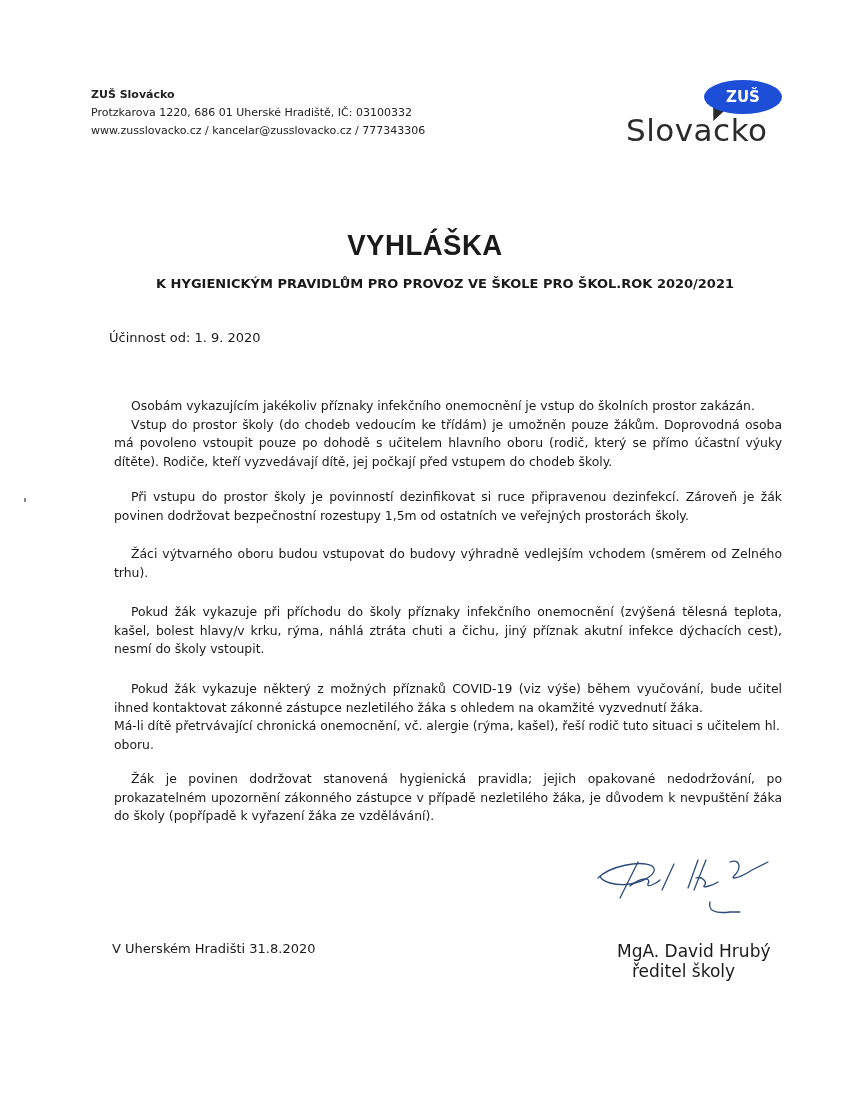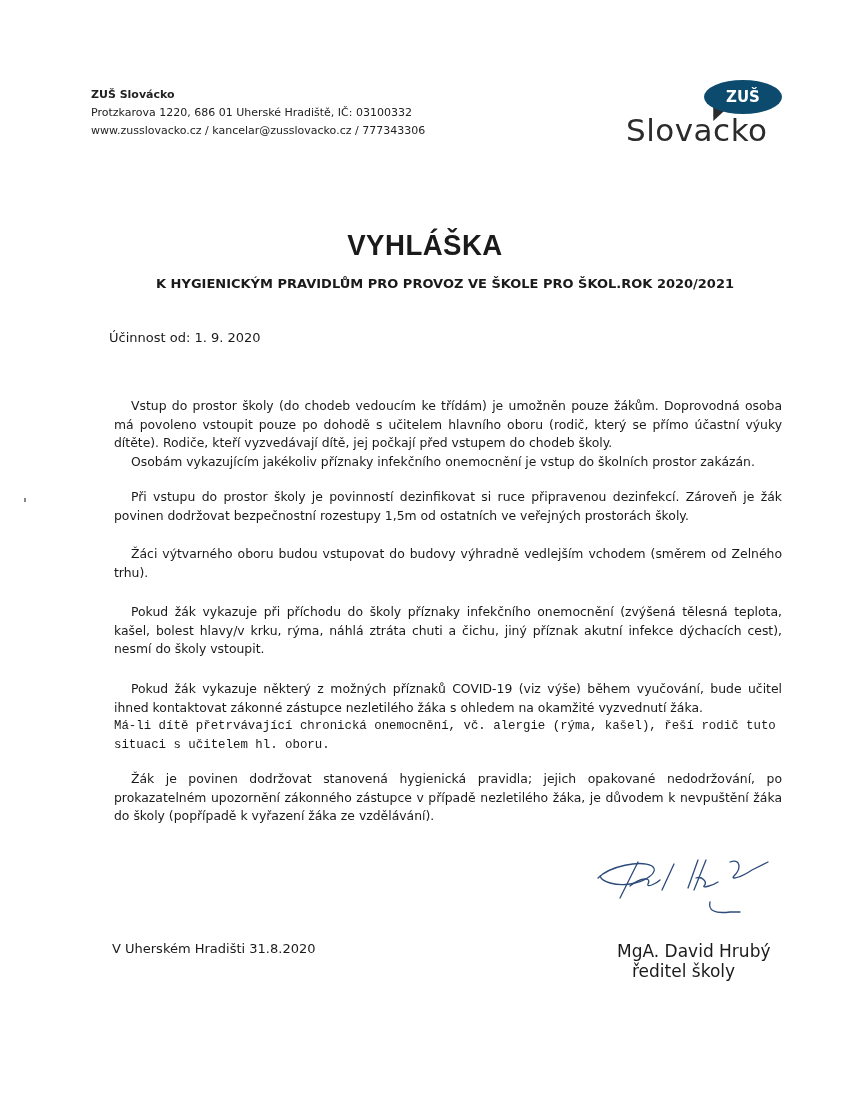--- a/index.html
+++ b/index.html
@@ -5,21 +5,21 @@
     html, body { margin: 0; padding: 0; background: #ffffff; }
     body {
       width: 850px; height: 1100px; position: relative; overflow: hidden;
       font-family: "DejaVu Sans", sans-serif; color: #1a1a1a;
     }
     .letterhead { position: absolute; left: 91px; top: 86px; font-size: 11px; line-height: 18px; color: #222; }
     .letterhead .org { font-weight: bold; }
     .logo { position: absolute; left: 626px; top: 74px; width: 160px; height: 80px; }
     .logo .bubble {
       position: absolute; left: 78px; top: 6px; width: 78px; height: 34px;
-      background: #0c4a6e; border-radius: 50%;
+      background: #1d4ed8; border-radius: 50%;
       color: #fff; font-weight: bold; font-size: 15px; text-align: center; line-height: 34px;
     }
     .logo .tail {
       position: absolute; left: 84px; top: 30px; width: 0; height: 0;
       border-left: 6px solid transparent; border-right: 10px solid transparent;
       border-top: 18px solid #2b2b2b; transform: rotate(18deg);
     }
     .logo .word {
       position: absolute; left: 0; top: 38px; font-size: 31px; color: #2b2b2b;
       font-family: "DejaVu Sans", sans-serif; letter-spacing: 0.5px; text-align: center;
@@ -71,39 +71,39 @@
 <div class="subtitle">K HYGIENICKÝM PRAVIDLŮM PRO PROVOZ VE ŠKOLE PRO ŠKOL.ROK 2020/2021</div>
 
 <div class="effective">
   <span>Účinnost od:</span>
   <span>1. 9. 2020</span>
 </div>
 
 <div class="margin-mark"></div>
 
 <div class="body-text p1">
+  <p class="indent" style="text-align:left;">Osobám vykazujícím jakékoliv příznaky infekčního onemocnění je vstup do školních prostor zakázán.</p>
   <p class="indent">Vstup do prostor školy (do chodeb vedoucím ke třídám) je umožněn pouze žákům. Doprovodná osoba má povoleno vstoupit pouze po dohodě s učitelem hlavního oboru (rodič, který se přímo účastní výuky dítěte). Rodiče, kteří vyzvedávají dítě, jej počkají před vstupem do chodeb školy.</p>
-  <p class="indent" style="text-align:left;">Osobám vykazujícím jakékoliv příznaky infekčního onemocnění je vstup do školních prostor zakázán.</p>
 </div>
 
 <div class="body-text p2">
   <p class="indent">Při vstupu do prostor školy je povinností dezinfikovat si ruce připravenou dezinfekcí. Zároveň je žák povinen dodržovat bezpečnostní rozestupy 1,5m od ostatních ve veřejných prostorách školy.</p>
 </div>
 
 <div class="body-text p3">
   <p class="indent">Žáci výtvarného oboru budou vstupovat do budovy výhradně vedlejším vchodem (směrem od Zelného trhu).</p>
 </div>
 
 <div class="body-text p4">
   <p class="indent">Pokud žák vykazuje při příchodu do školy příznaky infekčního onemocnění (zvýšená tělesná teplota, kašel, bolest hlavy/v krku, rýma, náhlá ztráta chuti a čichu, jiný příznak akutní infekce dýchacích cest), nesmí do školy vstoupit.</p>
 </div>
 
 <div class="body-text p5">
   <p class="indent">Pokud žák vykazuje některý z možných příznaků COVID-19 (viz výše) během vyučování, bude učitel ihned kontaktovat zákonné zástupce nezletilého žáka s ohledem na okamžité vyzvednutí žáka.</p>
-  <p style="text-align:left;font-family:Liberation Mono, monospace;">Má-li dítě přetrvávající chronická onemocnění, vč. alergie (rýma, kašel), řeší rodič tuto situaci s učitelem hl. oboru.</p>
+  <p style="text-align:left;">Má-li dítě přetrvávající chronická onemocnění, vč. alergie (rýma, kašel), řeší rodič tuto situaci s učitelem hl. oboru.</p>
 </div>
 
 <div class="body-text p6">
   <p class="indent">Žák je povinen dodržovat stanovená hygienická pravidla; jejich opakované nedodržování, po prokazatelném upozornění zákonného zástupce v případě nezletilého žáka, je důvodem k nevpuštění žáka do školy (popřípadě k vyřazení žáka ze vzdělávání).</p>
 </div>
 
 <svg class="signature" viewBox="0 0 190 75">
   <g fill="none" stroke="#2c4a7a" stroke-width="1.3" stroke-linecap="round" stroke-linejoin="round">
     <path d="M8 30 C 20 18, 50 12, 62 18 C 70 24, 55 34, 40 36 C 25 38, 12 34, 10 28"></path>
     <path d="M48 14 L 30 50"></path>

